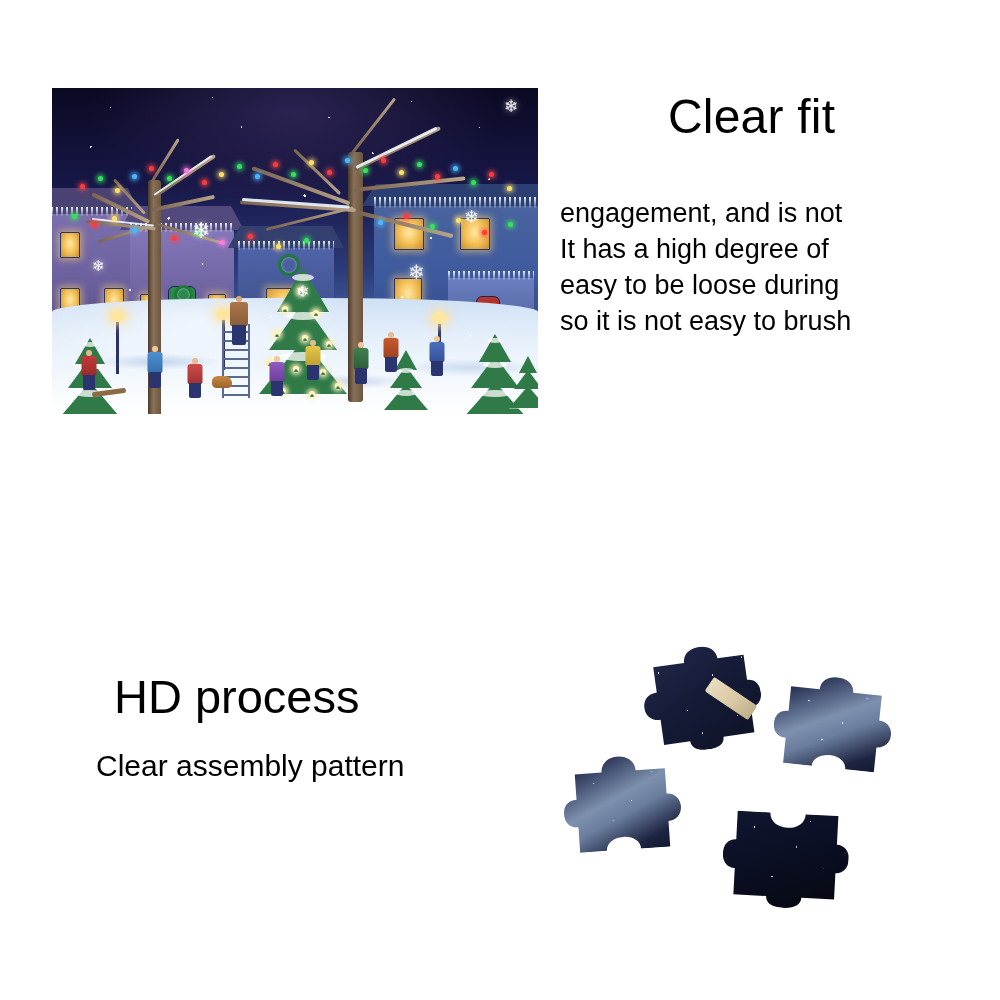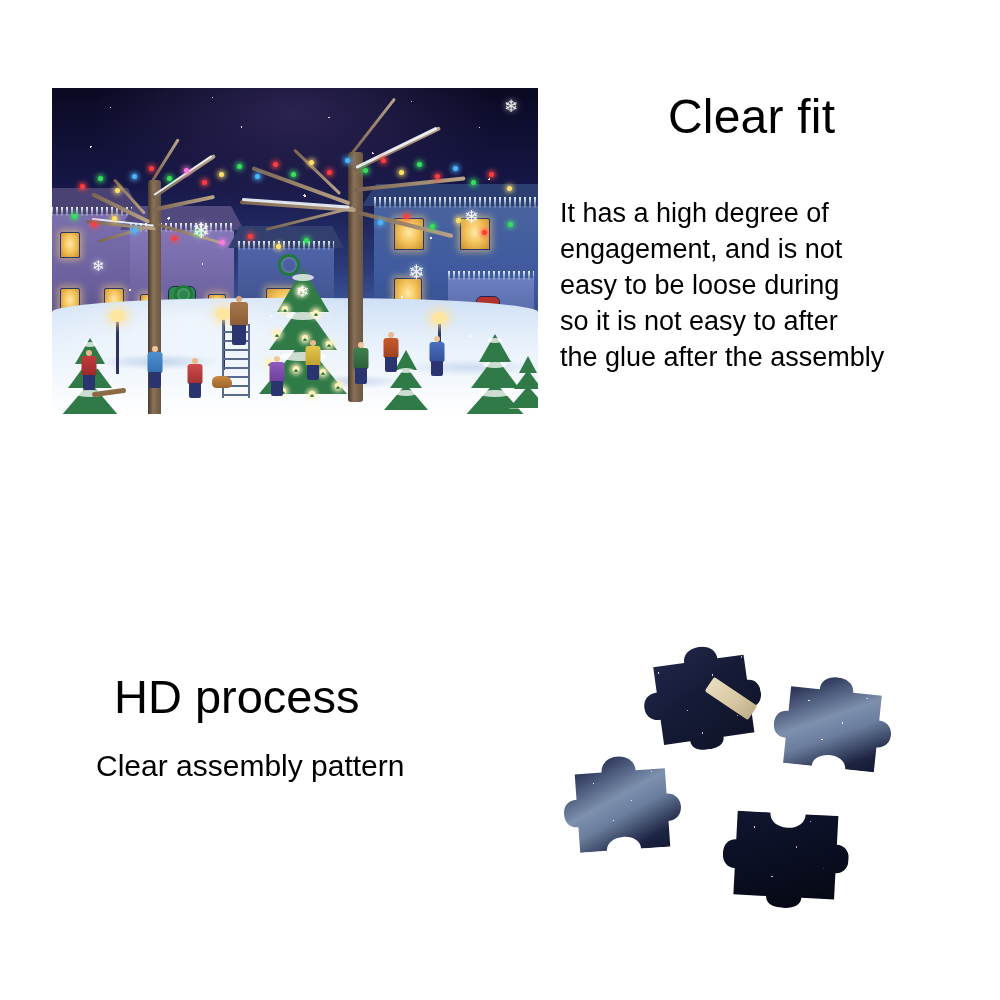--- a/index.html
+++ b/index.html
@@ -509,25 +509,24 @@
   <div class="snowflake-big" style="left:356px;top:174px;font-size:20px;">❄</div>
   <div class="snowflake-big" style="left:452px;top:10px;font-size:17px;">❄</div>
   <div class="snowflake-big" style="left:244px;top:196px;font-size:16px;">❄</div>
   <div class="snowflake-big" style="left:40px;top:170px;font-size:15px;">❄</div>
   <div class="snowflake-big" style="left:412px;top:120px;font-size:18px;">❄</div>
 </div>
 
 <div class="tight-title">Clear fit</div>
 
 <div class="tight-body">
+  <div>engagement, and is not</div>
   <div>It has a high degree of</div>
-  <div>engagement, and is not</div>
   <div>easy to be loose during</div>
-  <div>so it is not easy to after</div>
-  <div>the glue after the assembly</div>
+  <div>so it is not easy to brush</div>
 </div>
 
 <div class="hd-title">HD process</div>
 <div class="hd-sub">Clear assembly pattern</div>
 
 <div class="pieces">
 
   <svg width="0" height="0" style="position:absolute" aria-hidden="true">
     <defs>
       <clipPath id="pzA" clipPathUnits="objectBoundingBox">

